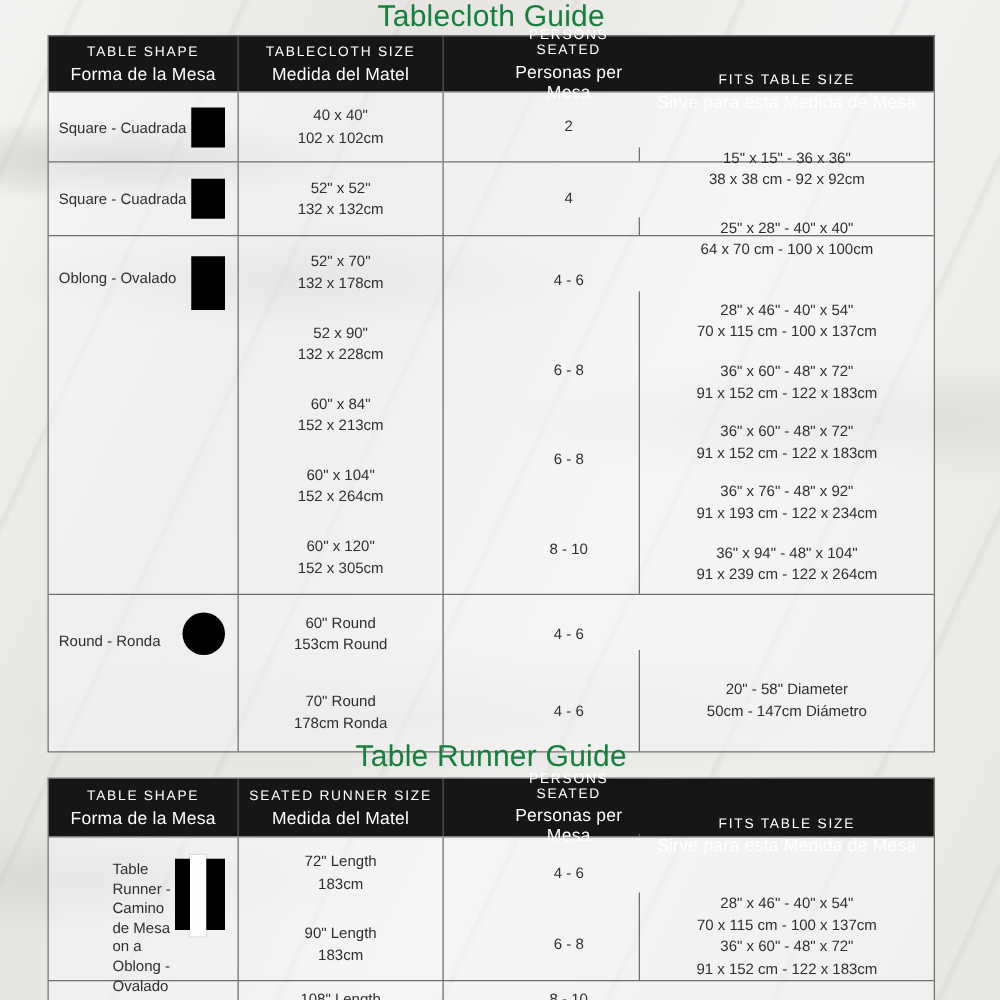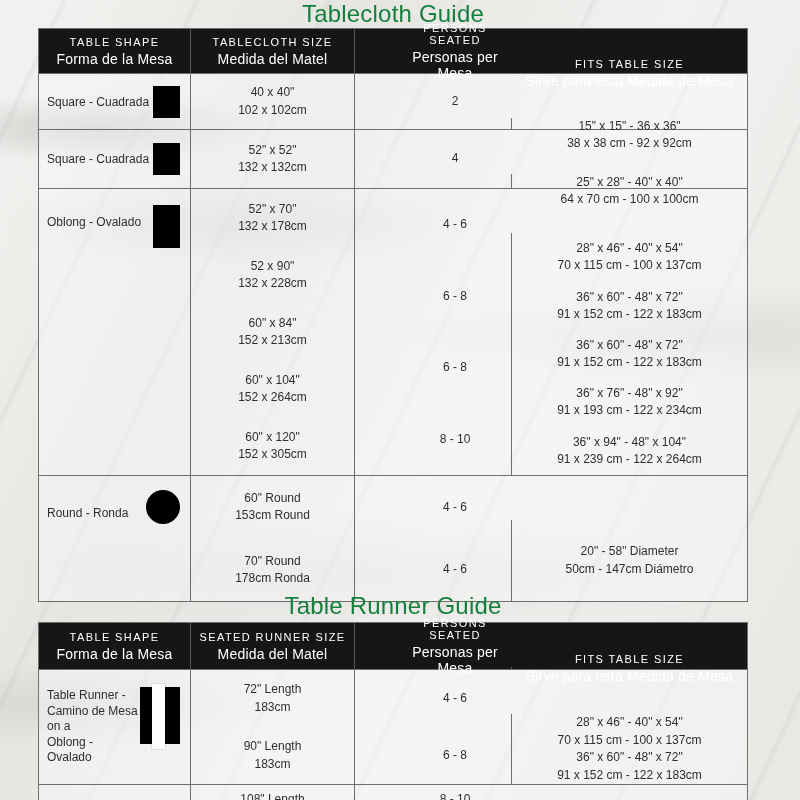--- a/index.html
+++ b/index.html
@@ -71,21 +71,21 @@
   .g-obl{height:287px;}
   .g-rnd{height:126px;}
   .g-r1{height:115px;}
   .g-r2{height:60px;}
   .icon-square{width:27px;height:32px;background:#000;}
   .icon-oblong{width:27px;height:43px;background:#000;margin-top:2px;}
   .icon-circle{width:34px;height:34px;background:#000;border-radius:50%;}
   .icon-runner{position:relative;width:40px;height:65px;flex:none;}
   .icon-runner .rn-table{position:absolute;left:0;top:3px;width:40px;height:57px;background:#000;}
   .icon-runner .rn-strip{position:absolute;left:12px;top:0;width:13px;height:65px;background:#fdfdfd;box-shadow:0 0 0 1px rgba(0,0,0,0.08);}
-  .shape-lines{font-size:12px;line-height:1.3;}
+  .shape-lines{font-size:12px;line-height:1.3;margin-left:43px;}
 </style>
 </head>
 <body>
 
 <div class="page-title title-cloth">Tablecloth Guide</div>
 
 <div class="guide-table table-cloth">
   <div class="t-header h-cloth">
     <div class="h-cell col-shape">
       <span class="h-en">TABLE SHAPE</span>

